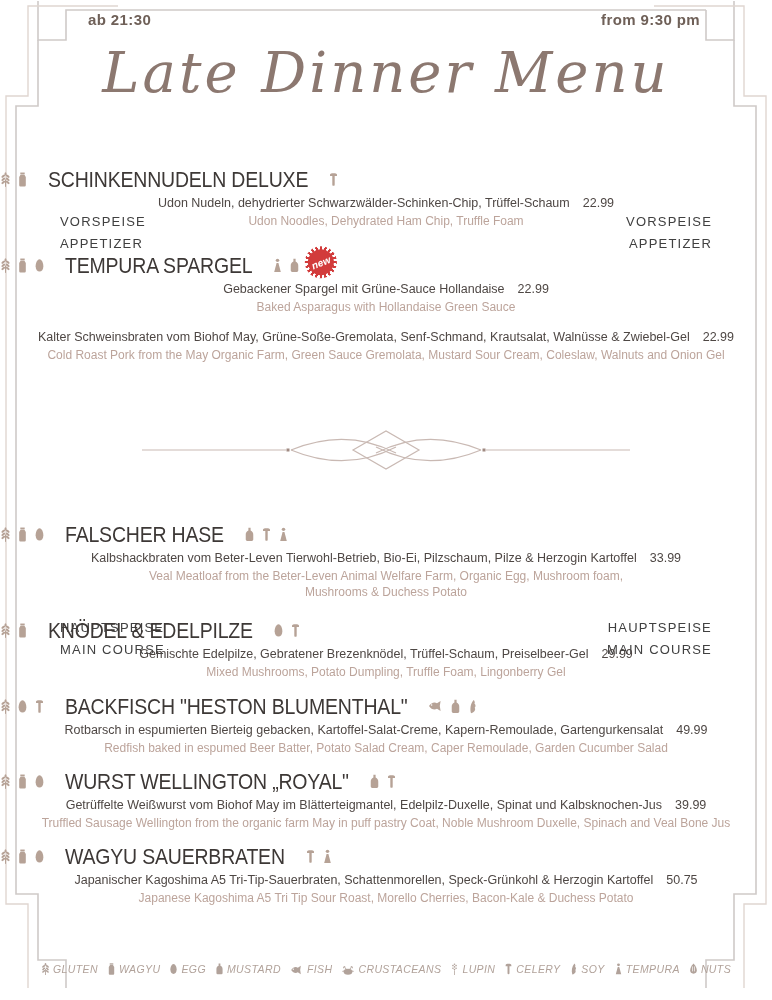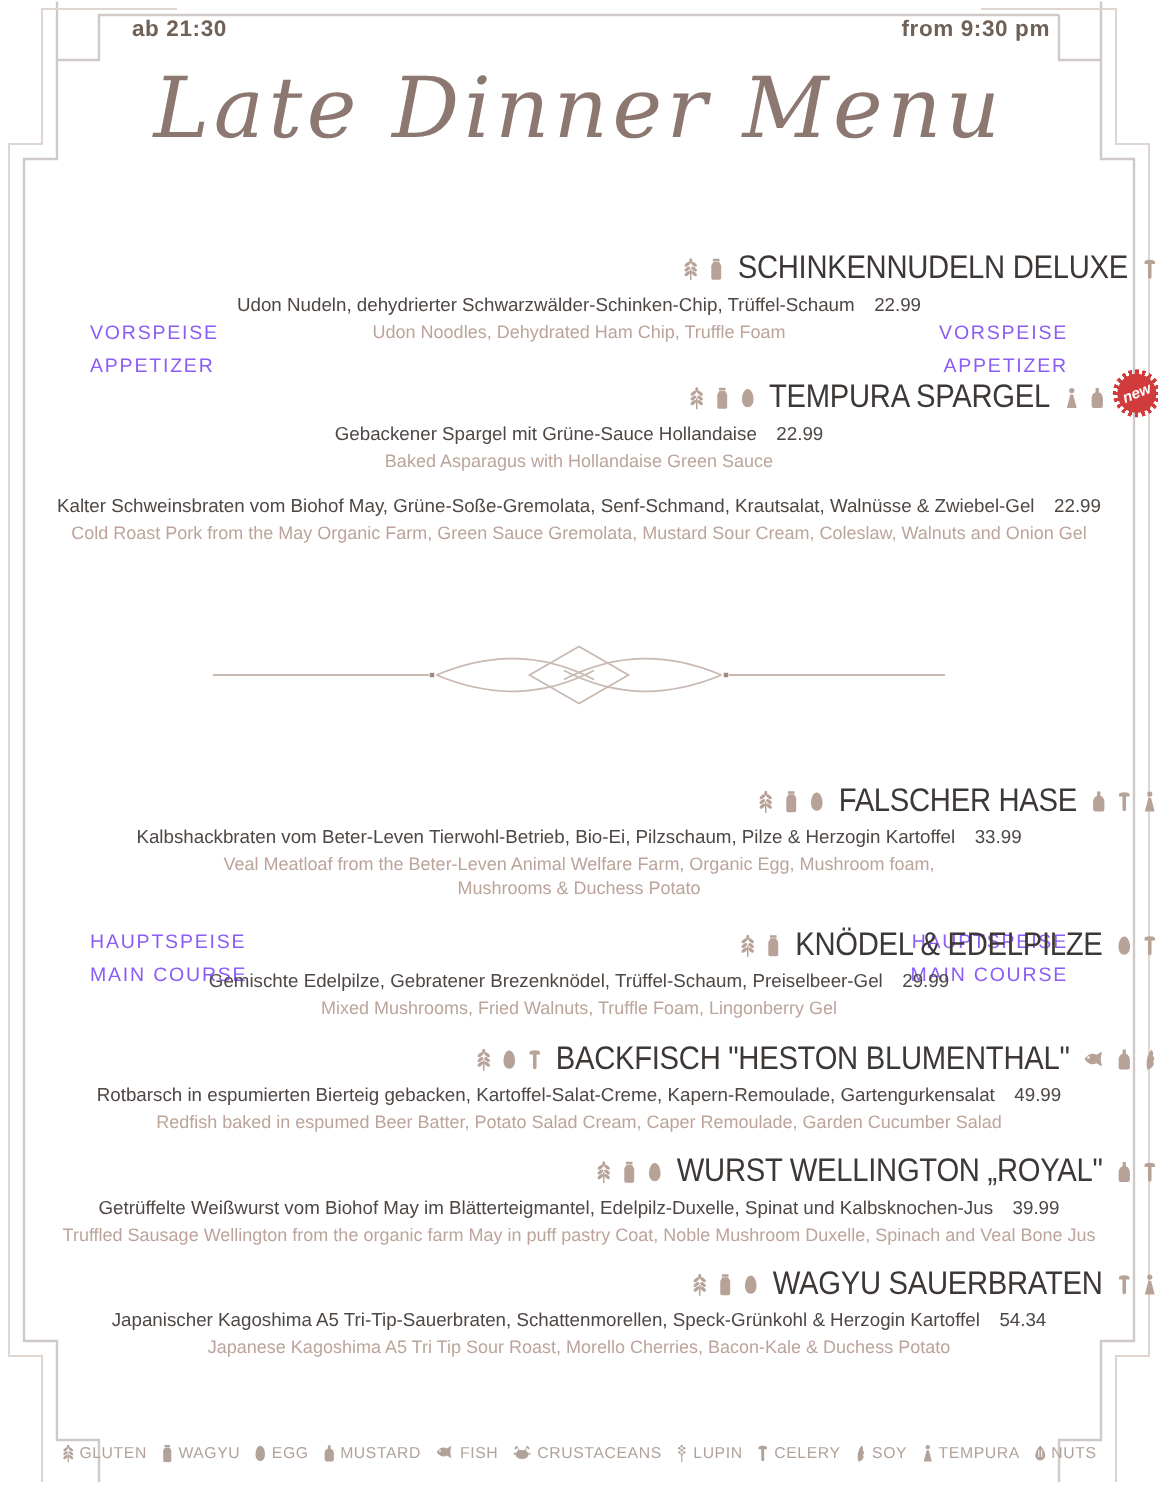--- a/index.html
+++ b/index.html
@@ -6,38 +6,38 @@
   .page{position:relative;width:772px;height:988px;background:#fff;overflow:hidden;
         font-family:"Liberation Sans",sans-serif;}
   .frame{position:absolute;inset:0;pointer-events:none;}
   .time{position:absolute;top:11px;font-size:15px;font-weight:bold;color:#6f6058;letter-spacing:.4px;}
   .time.left{left:88px;}
   .time.right{right:72px;}
   .menu-title{position:absolute;top:40px;left:0;right:0;text-align:center;
               font-family:"DejaVu Serif",serif;font-style:italic;font-size:56px;
               color:#8c7870;letter-spacing:3px;}
   .dish{position:absolute;left:0;right:0;text-align:center;}
-  .dish-title-row{display:flex;justify-content:flex-end;align-items:center;gap:9px;height:26px;}
+  .dish-title-row{display:flex;justify-content:flex-start;align-items:center;gap:20px;height:26px;}
   .dish-icons{display:flex;align-items:center;gap:6px;color:#b6a296;}
   .al-icon svg{height:15px;width:11px;display:block;}
   .al-icon.wide svg{width:16px;height:12px;}
   .dish-name{font-size:19.5px;letter-spacing:-.2px;color:#3d3836;display:inline-block;
              transform:scaleY(1.12);white-space:nowrap;}
   .dish-desc-de{font-size:12.5px;color:#4e4744;height:19px;line-height:19px;margin-top:2px;padding:0 36px;}
   .dish-price{margin-left:13px;}
   .dish-desc-en{font-size:12px;color:#bca49b;line-height:16px;white-space:pre-line;padding:0 36px;}
-  .side-label{position:absolute;font-size:13px;letter-spacing:1.2px;color:#8b5cf6;line-height:22px;}
+  .side-label{position:absolute;font-size:13px;letter-spacing:1.2px;color:#404040;line-height:22px;}
   .side-label.left{left:60px;text-align:left;}
   .side-label.right{right:60px;text-align:right;}
   .side-label.vorspeise{top:211px;}
   .side-label.haupt{top:617px;}
   .divider{position:absolute;top:428px;left:0;right:0;display:flex;justify-content:center;}
   .legend{position:absolute;top:963px;left:0;right:0;display:flex;justify-content:center;
           align-items:center;gap:9px;color:#b1a29a;}
-  .legend-item{display:flex;align-items:flex-start;gap:3px;font-size:10.5px;letter-spacing:.4px;}
+  .legend-item{display:flex;align-items:flex-end;gap:3px;font-size:10.5px;letter-spacing:.4px;font-style:italic;}
   .legend .al-icon svg{height:12px;width:9px;}
   .legend .al-icon.wide svg{width:14px;height:10px;}
   .badge-new{position:relative;display:inline-flex;align-items:center;justify-content:center;
              width:26px;height:26px;border-radius:50%;background:#d23b3b;color:#fff;
              font-size:10px;font-style:italic;font-weight:bold;
              transform:rotate(-22deg) translateY(-3px);margin-left:3px;}
   .badge-new::before{content:"";position:absolute;inset:-3px;border-radius:50%;z-index:-1;
              background:repeating-conic-gradient(#d23b3b 0 9deg, rgba(210,59,59,0) 9deg 18deg);}
 </style>
 </head>
@@ -289,21 +289,21 @@
             <span class="al-icon">
               <svg viewBox="0 0 12 16">
                 <path fill="currentColor" d="M2.2 2.6c0-2 7.6-2 7.6 0v1.6H7.3v9.4a1.3 1.3 0 0 1-2.6 0V4.2H2.2z"></path>
               </svg>
             </span>
           </span>
     </div>
     <div class="dish-desc-de">
       <span class="de-text">Gemischte Edelpilze, Gebratener Brezenknödel, Trüffel-Schaum, Preiselbeer-Gel</span><span class="dish-price">29.99</span>
     </div>
-    <div class="dish-desc-en">Mixed Mushrooms, Fried Walnuts, Truffle Foam, Lingonberry Gel</div>
+    <div class="dish-desc-en">Mixed Mushrooms, Potato Dumpling, Truffle Foam, Lingonberry Gel</div>
   </div>
 
   <div class="dish" style="top: 693px;">
     <div class="dish-title-row">
       <span class="dish-icons left">
             <span class="al-icon">
               <svg viewBox="0 0 12 16">
                 <g fill="currentColor">
                   <rect x="5.45" y="8" width="1.1" height="8"></rect>
                   <ellipse cx="3.6" cy="11.2" rx="2.4" ry="1.2" transform="rotate(-38 3.6 11.2)"></ellipse>
@@ -442,21 +442,21 @@
               <svg viewBox="0 0 12 16">
                 <g fill="currentColor">
                   <circle cx="6" cy="2.4" r="1.9"></circle>
                   <path d="M5 5.2h2l2.6 9.8H2.4z"></path>
                 </g>
               </svg>
             </span>
           </span>
     </div>
     <div class="dish-desc-de">
-      <span class="de-text">Japanischer Kagoshima A5 Tri-Tip-Sauerbraten, Schattenmorellen, Speck-Grünkohl &amp; Herzogin Kartoffel</span><span class="dish-price">54.34</span>
+      <span class="de-text">Japanischer Kagoshima A5 Tri-Tip-Sauerbraten, Schattenmorellen, Speck-Grünkohl &amp; Herzogin Kartoffel</span><span class="dish-price">50.75</span>
     </div>
     <div class="dish-desc-en">Japanese Kagoshima A5 Tri Tip Sour Roast, Morello Cherries, Bacon-Kale &amp; Duchess Potato</div>
   </div>
 </div>
 
   <div class="legend" id="legend">
   <span class="legend-item">
         <span class="al-icon">
           <svg viewBox="0 0 12 16">
             <g fill="currentColor">

